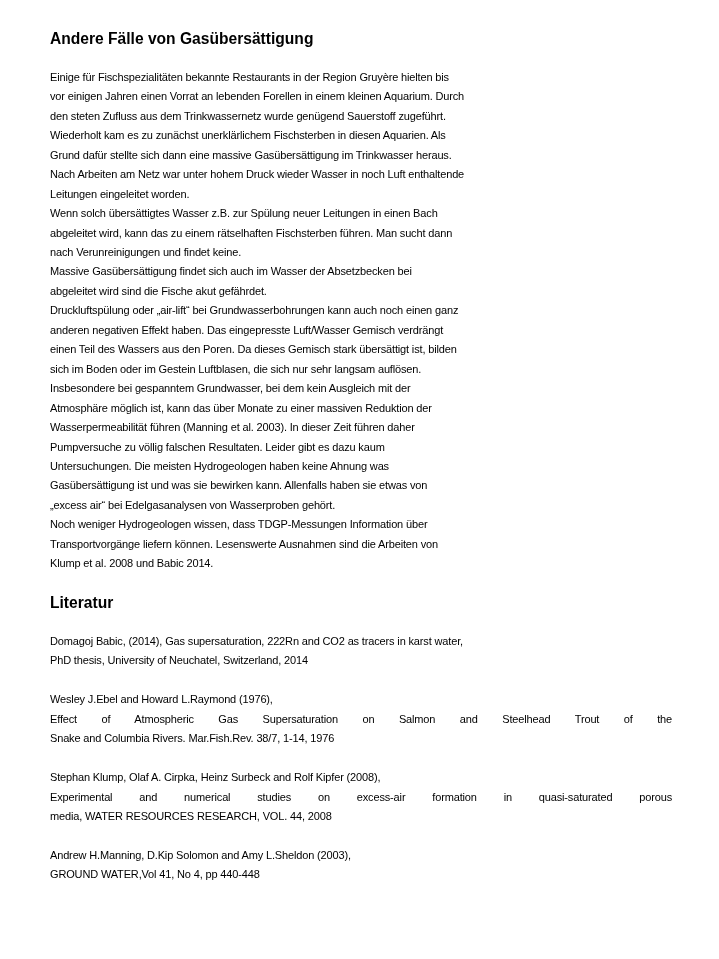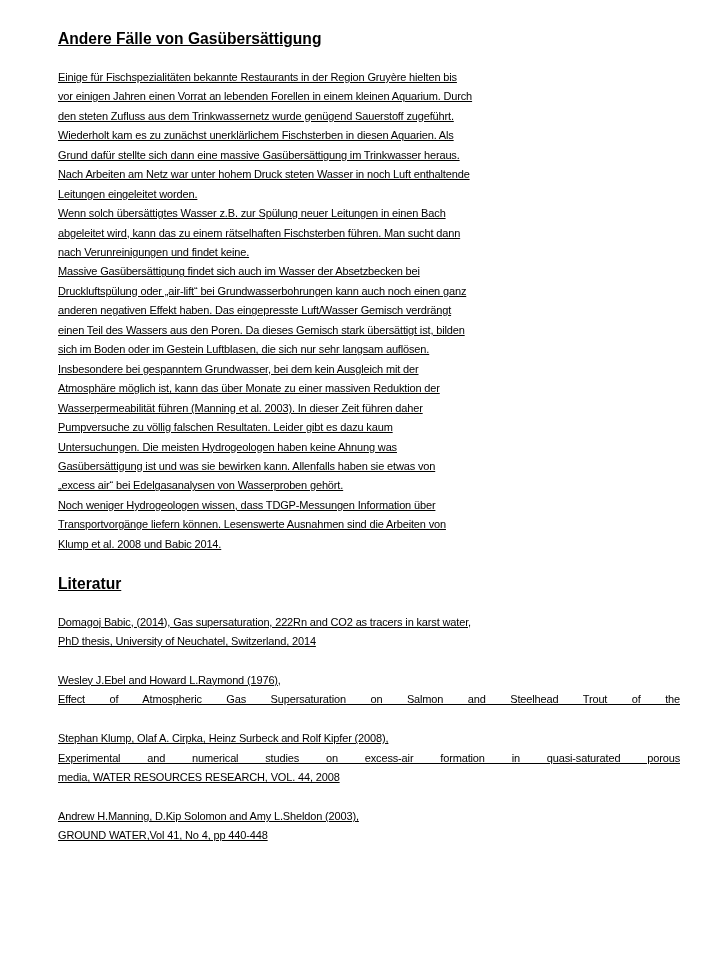--- a/index.html
+++ b/index.html
@@ -1,41 +1,42 @@
 <!DOCTYPE html>
 <html><head>
 <meta charset="utf-8">
 <style>
   html, body { margin: 0; padding: 0; background: #ffffff; }
   body { width: 719px; height: 959px; position: relative; overflow: hidden;
          font-family: "Liberation Sans", sans-serif; color: #000; }
-  .page { position: absolute; left: 58px; top: 29px; width: 622px; text-decoration: underline; }
+  .page { position: absolute; left: 50px; top: 29px; width: 622px; }
   .line { font-size: 11px; line-height: 19.45px; white-space: nowrap; letter-spacing: -0.15px; }
   .heading { font-weight: bold; font-size: 15.6px; line-height: 19.45px; }
   .gap { height: 19.45px; }
   .justify { text-align: justify; text-align-last: justify; white-space: normal; }
 </style>
 </head>
 <body>
 
 <div class="page">
   <div class="heading">Andere Fälle von Gasübersättigung</div>
   <div class="gap"></div>
   <div id="body-text">
       <div class="line">Einige für Fischspezialitäten bekannte Restaurants in der Region Gruyère hielten bis</div>
       <div class="line">vor einigen Jahren einen Vorrat an lebenden Forellen in einem kleinen Aquarium. Durch</div>
       <div class="line">den steten Zufluss aus dem Trinkwassernetz wurde genügend Sauerstoff zugeführt.</div>
       <div class="line">Wiederholt  kam es zu zunächst unerklärlichem Fischsterben in diesen Aquarien. Als</div>
       <div class="line">Grund dafür stellte sich dann eine massive Gasübersättigung im Trinkwasser heraus.</div>
-      <div class="line">Nach Arbeiten am Netz war unter hohem Druck steten Wasser in noch Luft enthaltende</div>
+      <div class="line">Nach Arbeiten am Netz war unter hohem Druck wieder Wasser in noch Luft enthaltende</div>
       <div class="line">Leitungen eingeleitet worden.</div>
       <div class="line">Wenn solch übersättigtes Wasser z.B. zur Spülung neuer Leitungen in einen Bach</div>
       <div class="line">abgeleitet wird, kann das zu einem rätselhaften Fischsterben führen. Man sucht dann</div>
       <div class="line">nach Verunreinigungen und findet keine.</div>
       <div class="line">Massive Gasübersättigung findet sich auch im Wasser der Absetzbecken bei</div>
+      <div class="line">abgeleitet wird sind die Fische akut gefährdet.</div>
       <div class="line">Druckluftspülung oder „air-lift“ bei Grundwasserbohrungen kann auch noch einen ganz</div>
       <div class="line">anderen negativen Effekt haben. Das eingepresste Luft/Wasser Gemisch verdrängt</div>
       <div class="line">einen Teil des Wassers aus den Poren. Da dieses Gemisch stark übersättigt ist, bilden</div>
       <div class="line">sich im Boden oder im Gestein Luftblasen, die sich nur sehr langsam auflösen.</div>
       <div class="line">Insbesondere bei gespanntem Grundwasser, bei dem kein Ausgleich mit der</div>
       <div class="line">Atmosphäre möglich ist, kann das über Monate zu einer massiven Reduktion der</div>
       <div class="line">Wasserpermeabilität führen (Manning et al. 2003). In dieser Zeit führen daher</div>
       <div class="line">Pumpversuche zu völlig falschen Resultaten. Leider gibt es dazu kaum</div>
       <div class="line">Untersuchungen. Die meisten Hydrogeologen haben keine Ahnung was</div>
       <div class="line">Gasübersättigung ist und was sie bewirken kann. Allenfalls haben sie etwas von</div>
@@ -49,20 +50,21 @@
   <div class="gap"></div>
   <div id="refs">
       <div>
         <div class="line">Domagoj Babic, (2014), Gas supersaturation, 222Rn and CO2 as tracers in karst water,</div>
         <div class="line">PhD thesis, University of Neuchatel, Switzerland, 2014</div>
       </div>
       <div class="gap"></div>
       <div>
         <div class="line">Wesley J.Ebel and Howard L.Raymond (1976),</div>
         <div class="line justify">Effect of Atmospheric Gas Supersaturation on Salmon and Steelhead Trout of the</div>
+        <div class="line">Snake and Columbia Rivers. Mar.Fish.Rev. 38/7, 1-14, 1976</div>
       </div>
       <div class="gap"></div>
       <div>
         <div class="line">Stephan Klump, Olaf A. Cirpka, Heinz Surbeck and Rolf Kipfer (2008),</div>
         <div class="line justify">Experimental and numerical studies on excess-air formation in quasi-saturated porous</div>
         <div class="line">media, WATER RESOURCES RESEARCH, VOL. 44, 2008</div>
       </div>
       <div class="gap"></div>
       <div>
         <div class="line">Andrew H.Manning, D.Kip Solomon and Amy L.Sheldon (2003),</div>

